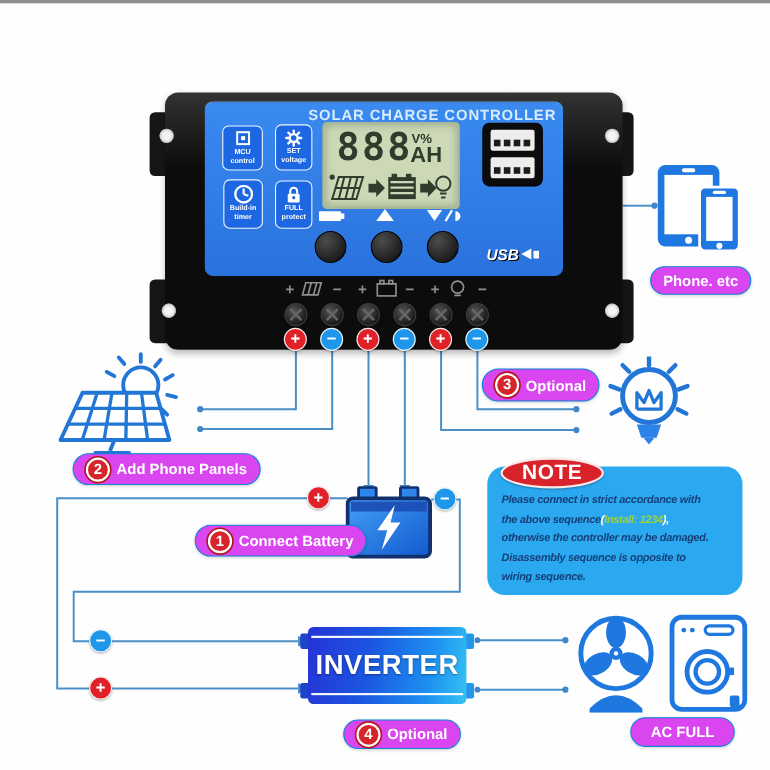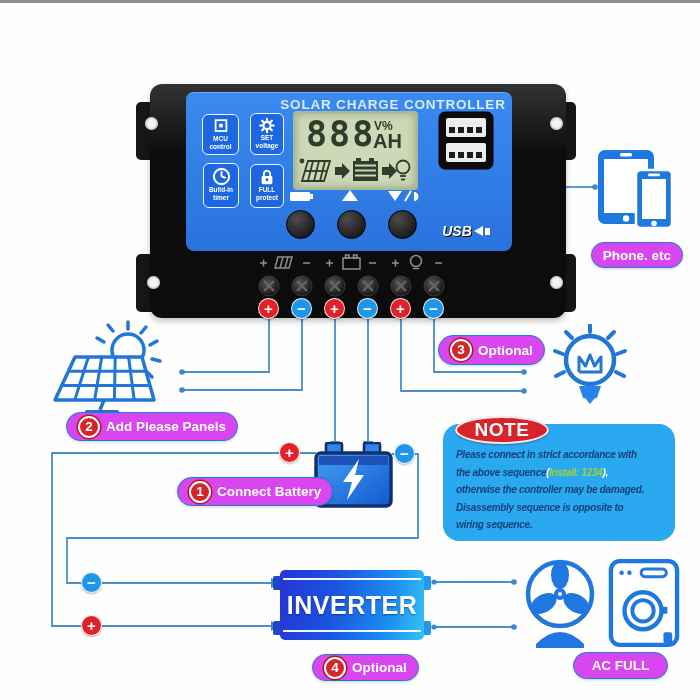--- a/index.html
+++ b/index.html
@@ -400,21 +400,21 @@
       <circle cx="22" cy="15" r="2.3" fill="#1f78e0"></circle>
     <rect x="34" y="11" width="26" height="8" rx="4" fill="none" stroke="#1f78e0" stroke-width="3"></rect>
     <circle cx="36" cy="54" r="19" fill="none" stroke="#1f78e0" stroke-width="4.5"></circle>
     <circle cx="36" cy="54" r="11" fill="none" stroke="#1f78e0" stroke-width="4"></circle>
     <rect x="56" y="50" width="5" height="7" fill="#1f78e0"></rect>
     <rect x="57" y="76" width="9" height="11" rx="2" fill="#1f78e0"></rect>
   </svg>
 
   <div class="pill" style="left:66px;top:412px;">
     <span class="num">2</span>
-    <span>Add Please Panels</span>
+    <span>Add Phone Panels</span>
   </div>
   <div class="pill" style="left:177px;top:477px;">
     <span class="num">1</span>
     <span>Connect Battery</span>
   </div>
   <div class="pill" style="left:438px;top:335px;height:30px;">
     <span class="num">3</span>
     <span>Optional</span>
   </div>
   <div class="pill" style="left:312px;top:654px;height:27px;">

